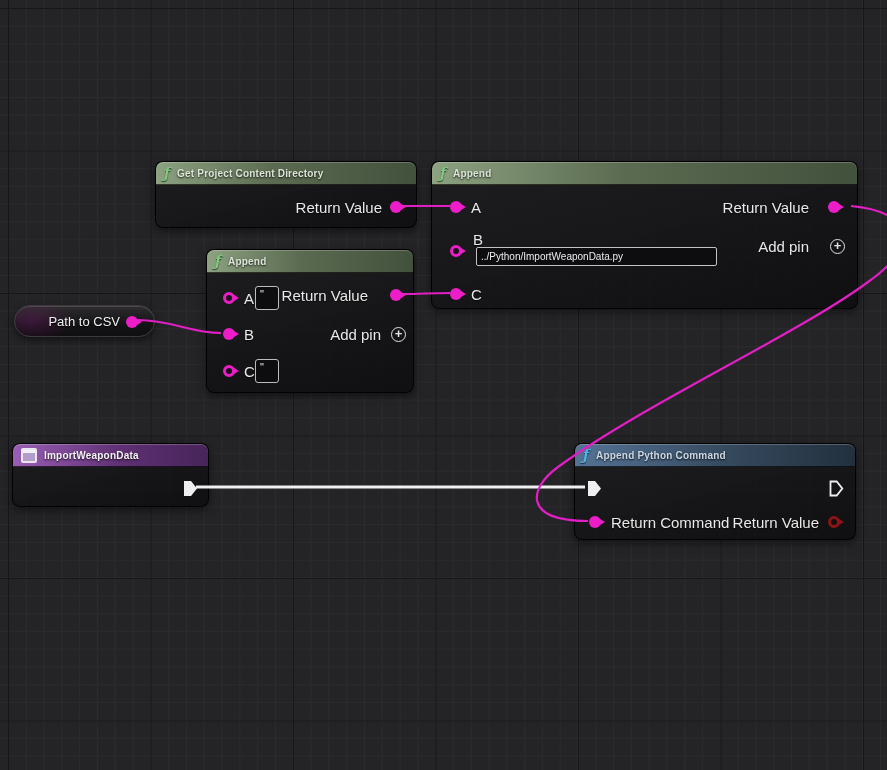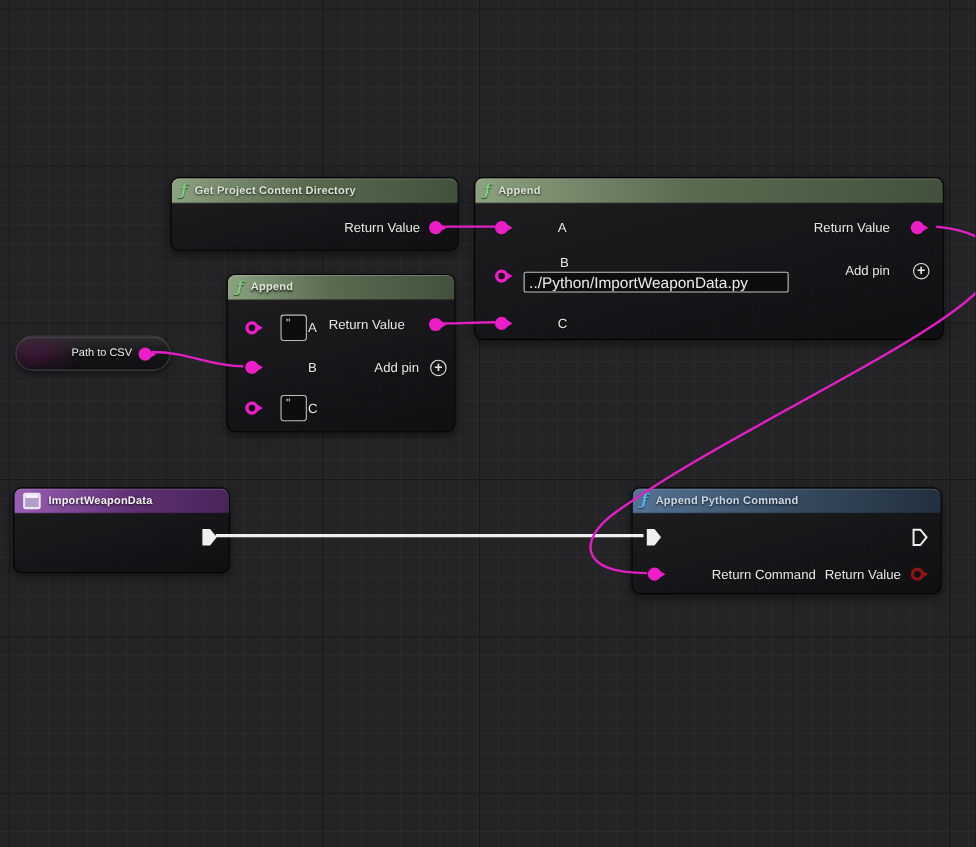--- a/index.html
+++ b/index.html
@@ -44,39 +44,39 @@
   }
   .title.green{color:#dde4d8;}
   .title.blue{color:#ccd8e4;}
   .title.white{color:#f4f2f6;}
   .event-icon{
     width:16px;height:15px;border:2px solid #ece6f2;border-radius:2px;
     background:linear-gradient(#f4f0f8 0 28%, #b29cca 28%);
     flex:0 0 auto;
   }
   .plabel{
-    position:absolute;font-size:12px;color:#e9e9e9;white-space:nowrap;
-    text-shadow:0 1px 1px rgba(0,0,0,0.8);line-height:15px;margin-left:36px;
+    position:absolute;font-size:15px;color:#e9e9e9;white-space:nowrap;
+    text-shadow:0 1px 1px rgba(0,0,0,0.8);line-height:15px;
   }
   .pin{position:absolute;width:12px;height:12px;border-radius:50%;}
   .pin::after{
     content:'';position:absolute;left:11px;top:3px;width:0;height:0;
     border-top:3px solid transparent;border-bottom:3px solid transparent;
   }
   .pin.magenta{background:#ed1ec8;}
   .pin.magenta::after{border-left:5px solid #ed1ec8;}
   .pin.magenta.hollow{background:rgba(10,10,12,0.2);border:3px solid #ed1ec8;}
   .pin.magenta.hollow::after{left:8px;top:0px;border-left:5px solid #ed1ec8;}
   .pin.red.hollow{background:rgba(10,10,12,0.2);border:3px solid #8e1414;}
   .pin.red.hollow::after{content:'';position:absolute;left:8px;top:0;width:0;height:0;
     border-top:3px solid transparent;border-bottom:3px solid transparent;border-left:5px solid #8e1414;}
   .execpin{position:absolute;width:15px;height:17px;}
   .field{
     position:absolute;background:#0d0d0f;border:1px solid #c2c2c2;border-radius:2px;
-    color:#ececec;font-family:"Liberation Sans",sans-serif;font-size:14px;
+    color:#ececec;font-family:"Liberation Sans",sans-serif;font-size:10px;
     padding:0 4px;line-height:17px;white-space:nowrap;overflow:hidden;
   }
   .qbox{
     position:absolute;width:24px;height:24px;background:#0d0d0f;
     border:1.5px solid #bdbdbd;border-radius:3px;color:#e8e8e8;
     font-size:11px;line-height:10px;padding:2px 0 0 4px;
   }
   .addpin-circle{
     position:absolute;width:15px;height:15px;border-radius:50%;
     border:1.5px solid #e2e2e2;color:#e2e2e2;font-size:13px;line-height:12px;
@@ -88,21 +88,21 @@
     border:1px solid #3b3a3d;
     box-shadow:inset 0 1px 0 rgba(255,255,255,0.14), 0 3px 7px rgba(0,0,0,0.5);
   }
   .pill::before{
     content:'';position:absolute;inset:0;border-radius:16px;
     background:radial-gradient(60px 30px at 12% 50%, rgba(190,30,170,0.22), transparent 70%);
   }
   .pill-label{
     position:absolute;left:0;right:34px;top:0;bottom:0;
     display:flex;align-items:center;justify-content:flex-end;
-    font-size:10px;color:#f0f0f0;text-shadow:0 1px 1px #000;white-space:nowrap;padding-left:32px;
+    font-size:13px;color:#f0f0f0;text-shadow:0 1px 1px #000;white-space:nowrap;padding-left:32px;
   }
   svg.wires{position:absolute;left:0;top:0;z-index:40;pointer-events:none;}
 </style>
 </head>
 <body>
 
 <div class="canvas">
 
   <div class="node" style="left:155px;top:161px;width:262px;height:67px;">
     <div class="header green">
@@ -148,21 +148,21 @@
     <span class="pin magenta" style="left:183px;top:39px;"></span>
     <span class="plabel" style="right:32px;top:77px;">Add pin</span>
     <span class="addpin-circle" style="left:184px;top:77px;">+</span>
   </div>
 
   <div class="pill" style="left:14px;top:305px;width:141px;height:32px;">
     <span class="pill-label">Path to CSV</span>
     <span class="pin magenta" style="left:111px;top:10px;"></span>
   </div>
 
-  <div class="node" style="left:12px;top:443px;width:197px;height:78px;">
+  <div class="node" style="left:12px;top:443px;width:197px;height:64px;">
     <div class="header purple">
       <span class="event-icon"></span>
       <span class="title white">ImportWeaponData</span>
     </div>
     <span class="execpin" style="left:170px;top:36px;">
       <svg width="15" height="17" viewBox="0 0 15 17">
           <path d="M1,1 h7 l6,7.5 l-6,7.5 h-7 z" fill="#efefef"></path>
         </svg>
     </span>
   </div>

